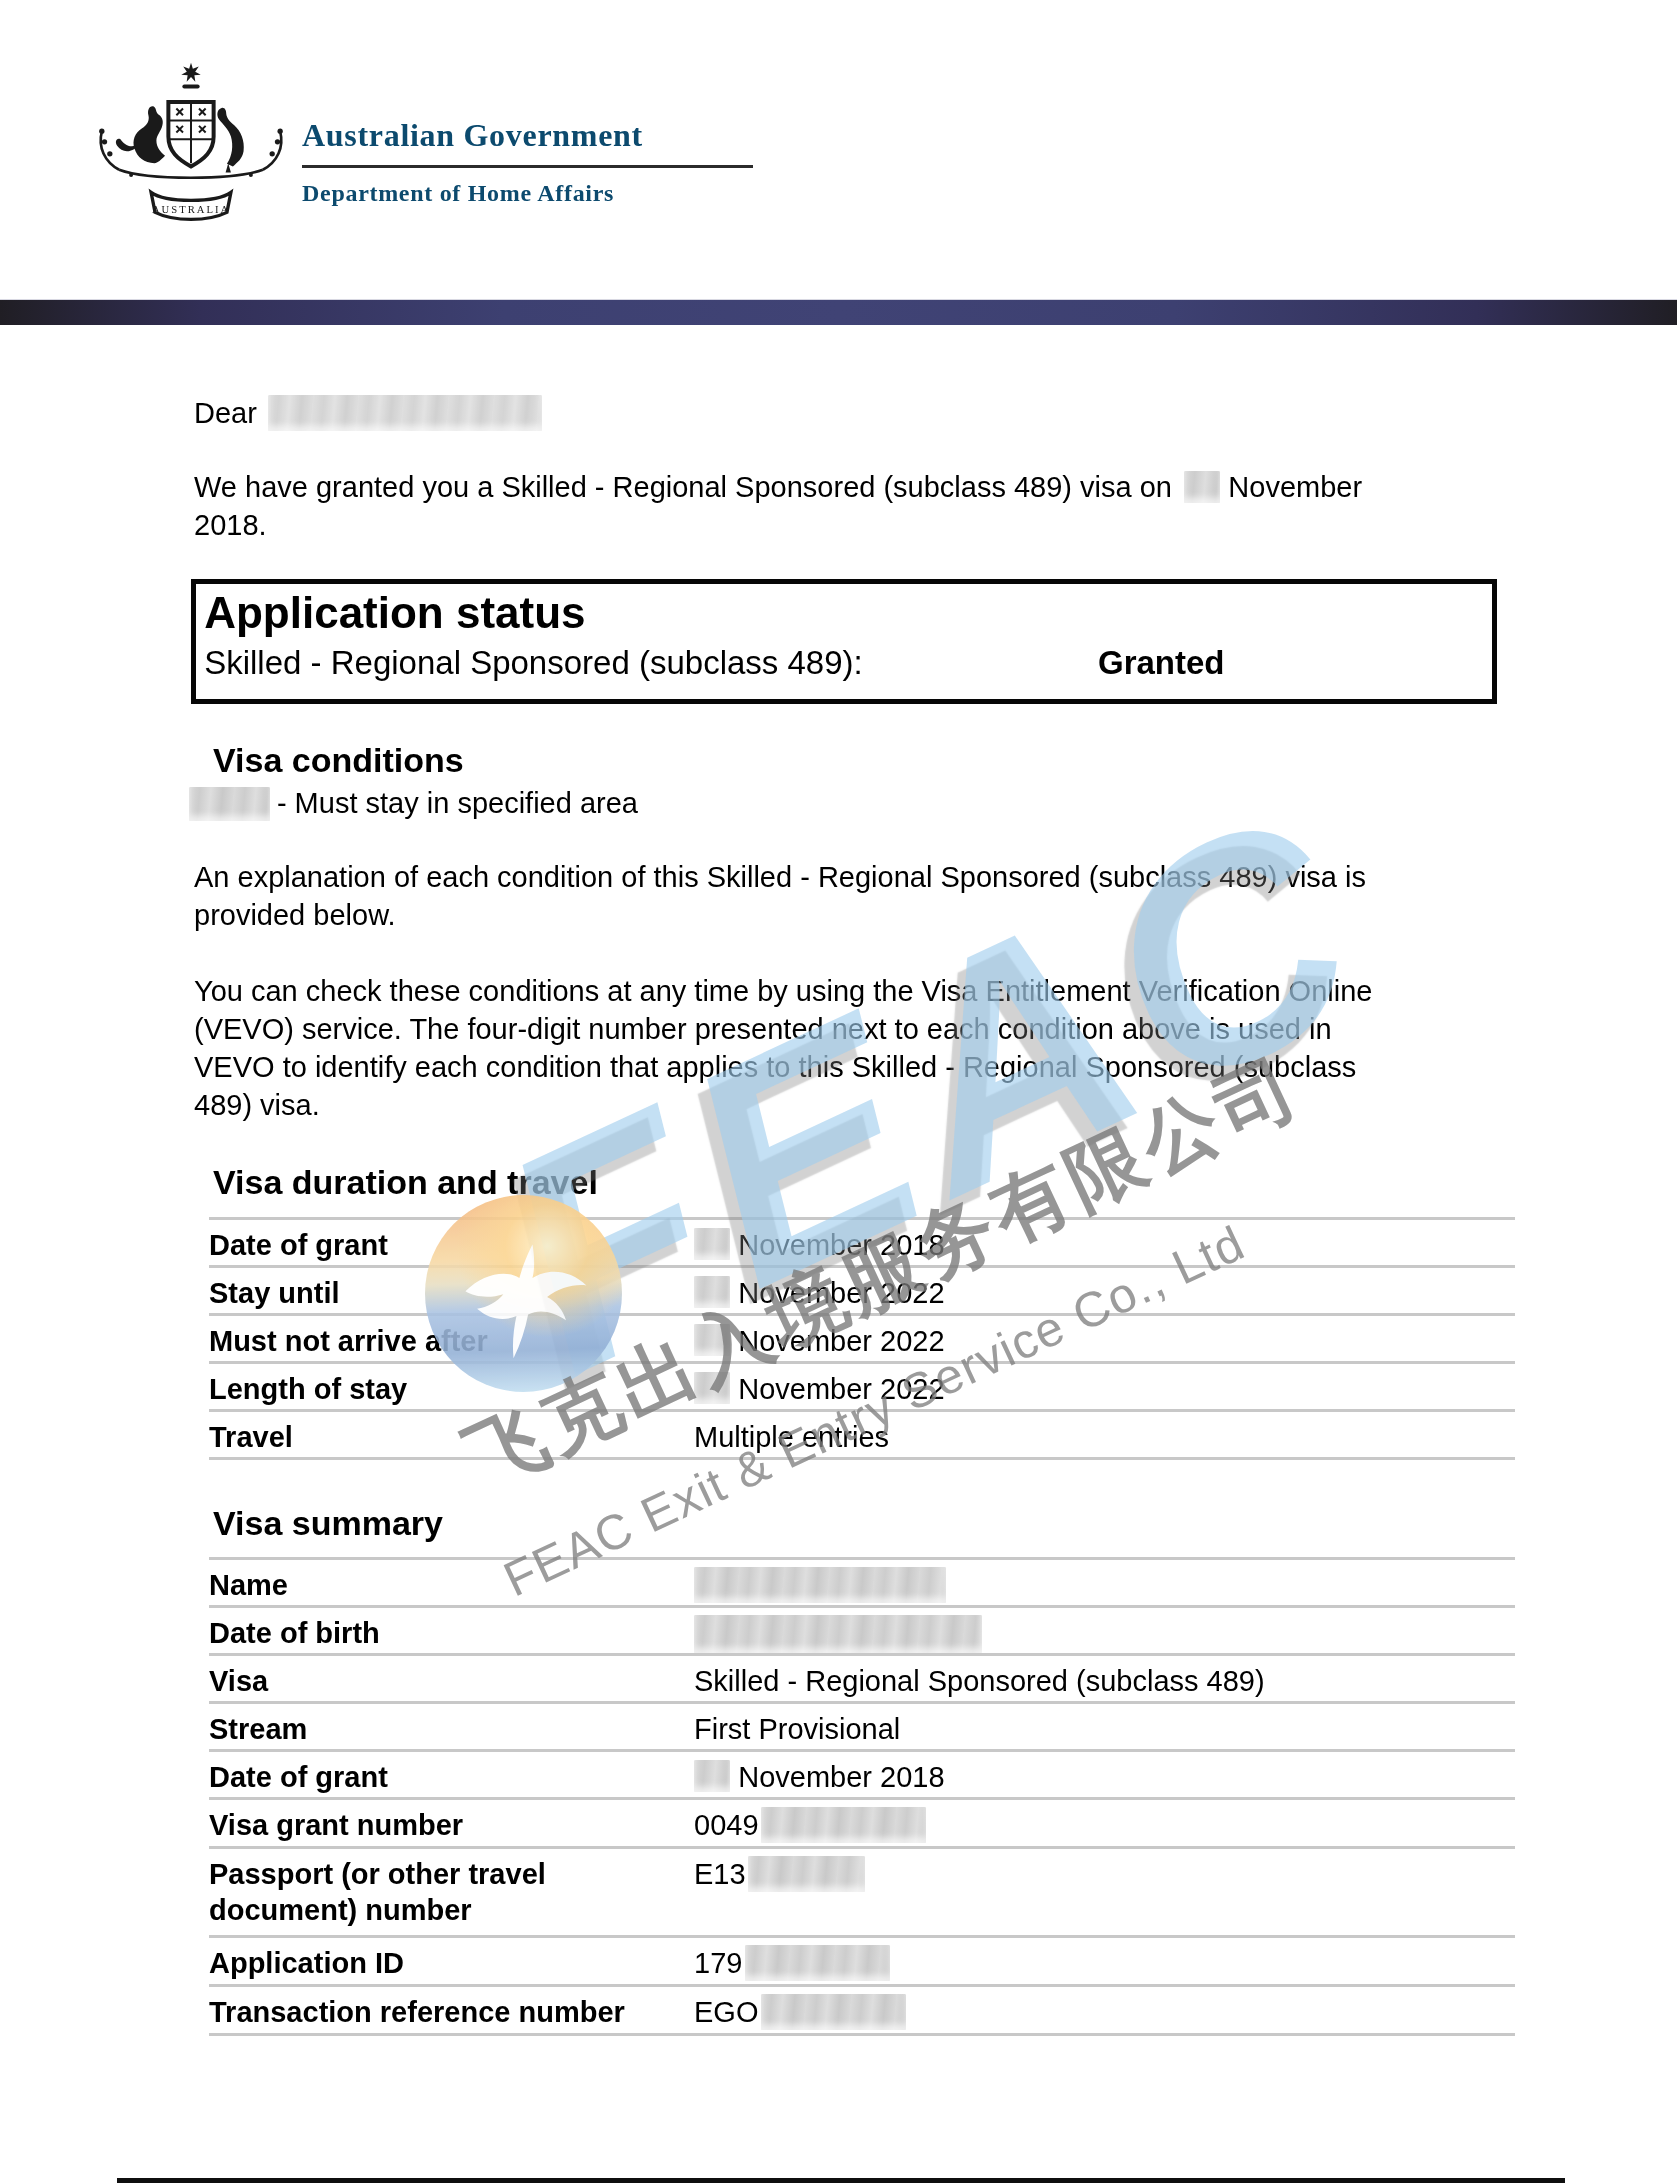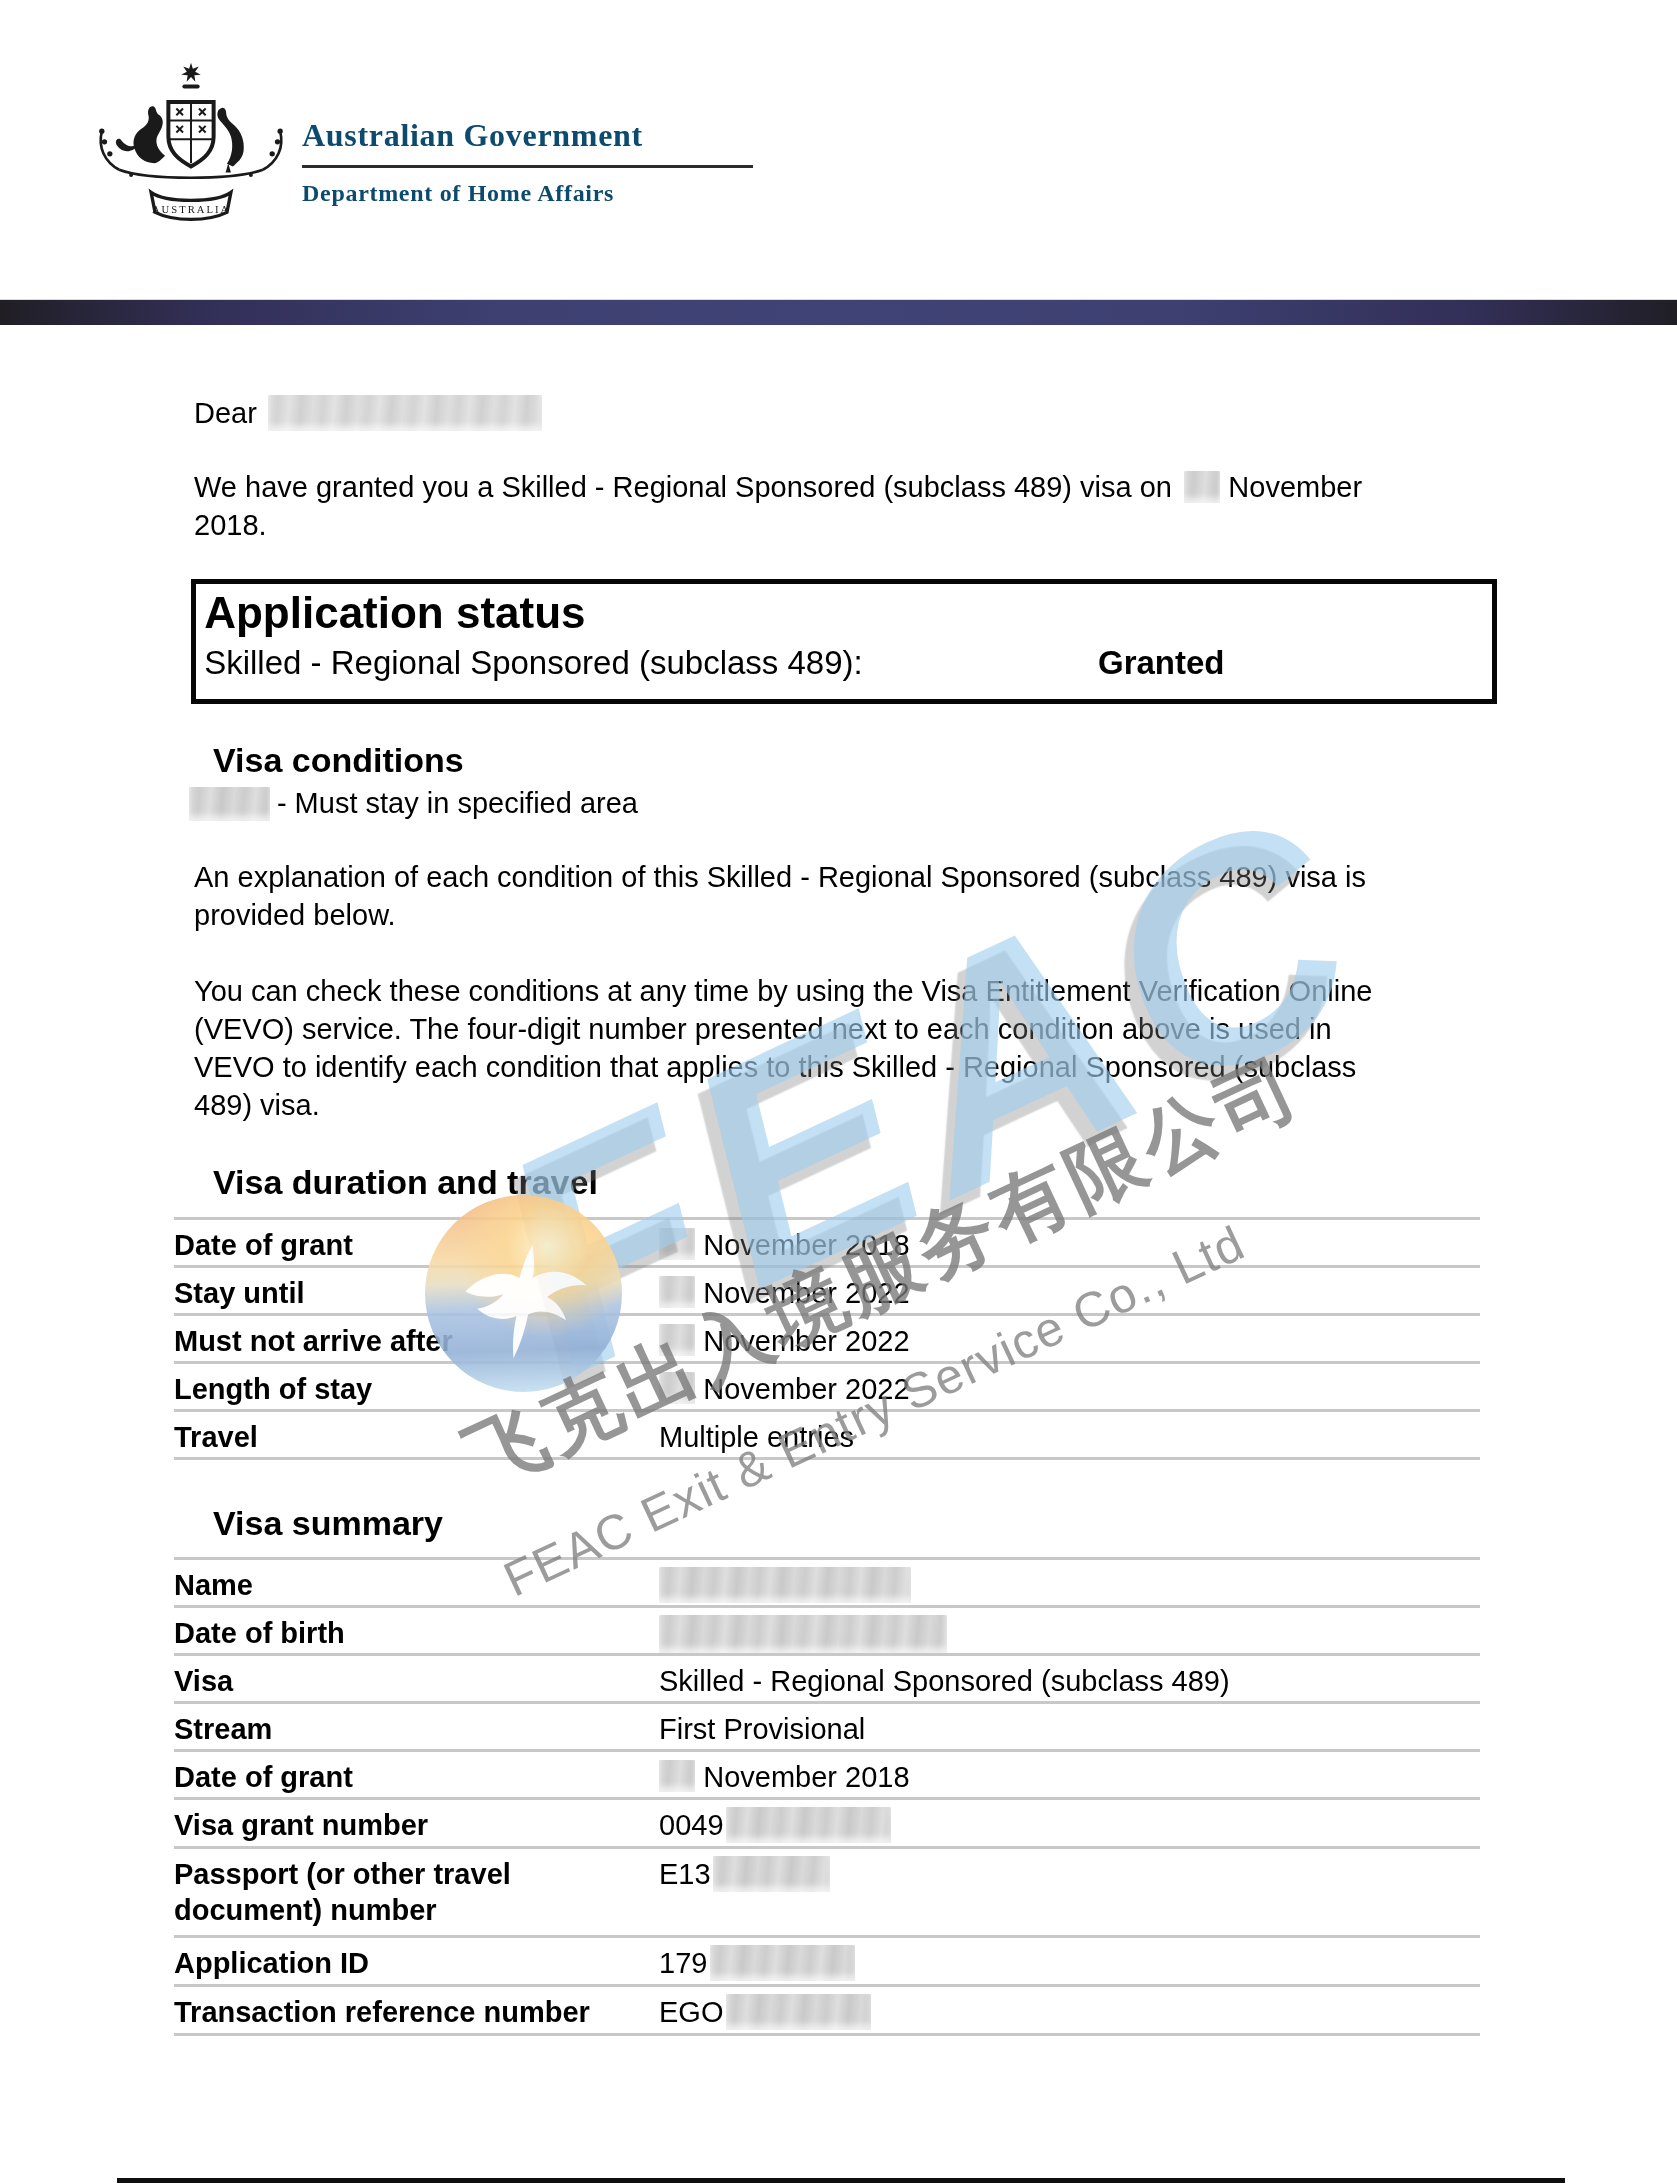--- a/index.html
+++ b/index.html
@@ -36,21 +36,21 @@
   .w240{width:165px;} .w170{width:117px;} .w212{width:145px;}
 
   
   .status-box{position:absolute;left:191px;top:579px;width:1306px;height:125px;
       border:5.5px solid #060606;box-sizing:border-box;background:transparent;}
   .status-title{position:absolute;left:8.2px;top:4.1px;font-size:44px;font-weight:bold;white-space:nowrap;}
   .status-visa{position:absolute;left:8.2px;top:60px;font-size:33px;white-space:nowrap;}
   .status-value{position:absolute;left:902px;top:60px;font-size:33px;font-weight:bold;white-space:nowrap;}
 
   
-  .vtable{position:absolute;left:174px;width:1306px;border-top:3.4px solid #c8c8c8;}
+  .vtable{position:absolute;left:209px;width:1306px;border-top:3.4px solid #c8c8c8;}
   .t-row{display:flex;box-sizing:content-box;height:45px;border-bottom:3.4px solid #c8c8c8;}
   .t-row.h2x{height:86px;} .t-row.h2y{height:80px;} .t-row.h67{height:46px;}
   .t-label{flex:0 0 485px;font-weight:bold;font-size:29px;padding-top:6.9px;line-height:36px;}
   .t-value{flex:1;font-size:29px;padding-top:6.9px;line-height:36px;white-space:nowrap;}
 
   
   .footer-bar{position:absolute;left:117px;top:2178px;width:1448px;height:5.5px;background:#0f0f0f;}
 
   
   .watermark{position:absolute;inset:0;pointer-events:none;z-index:10;}

